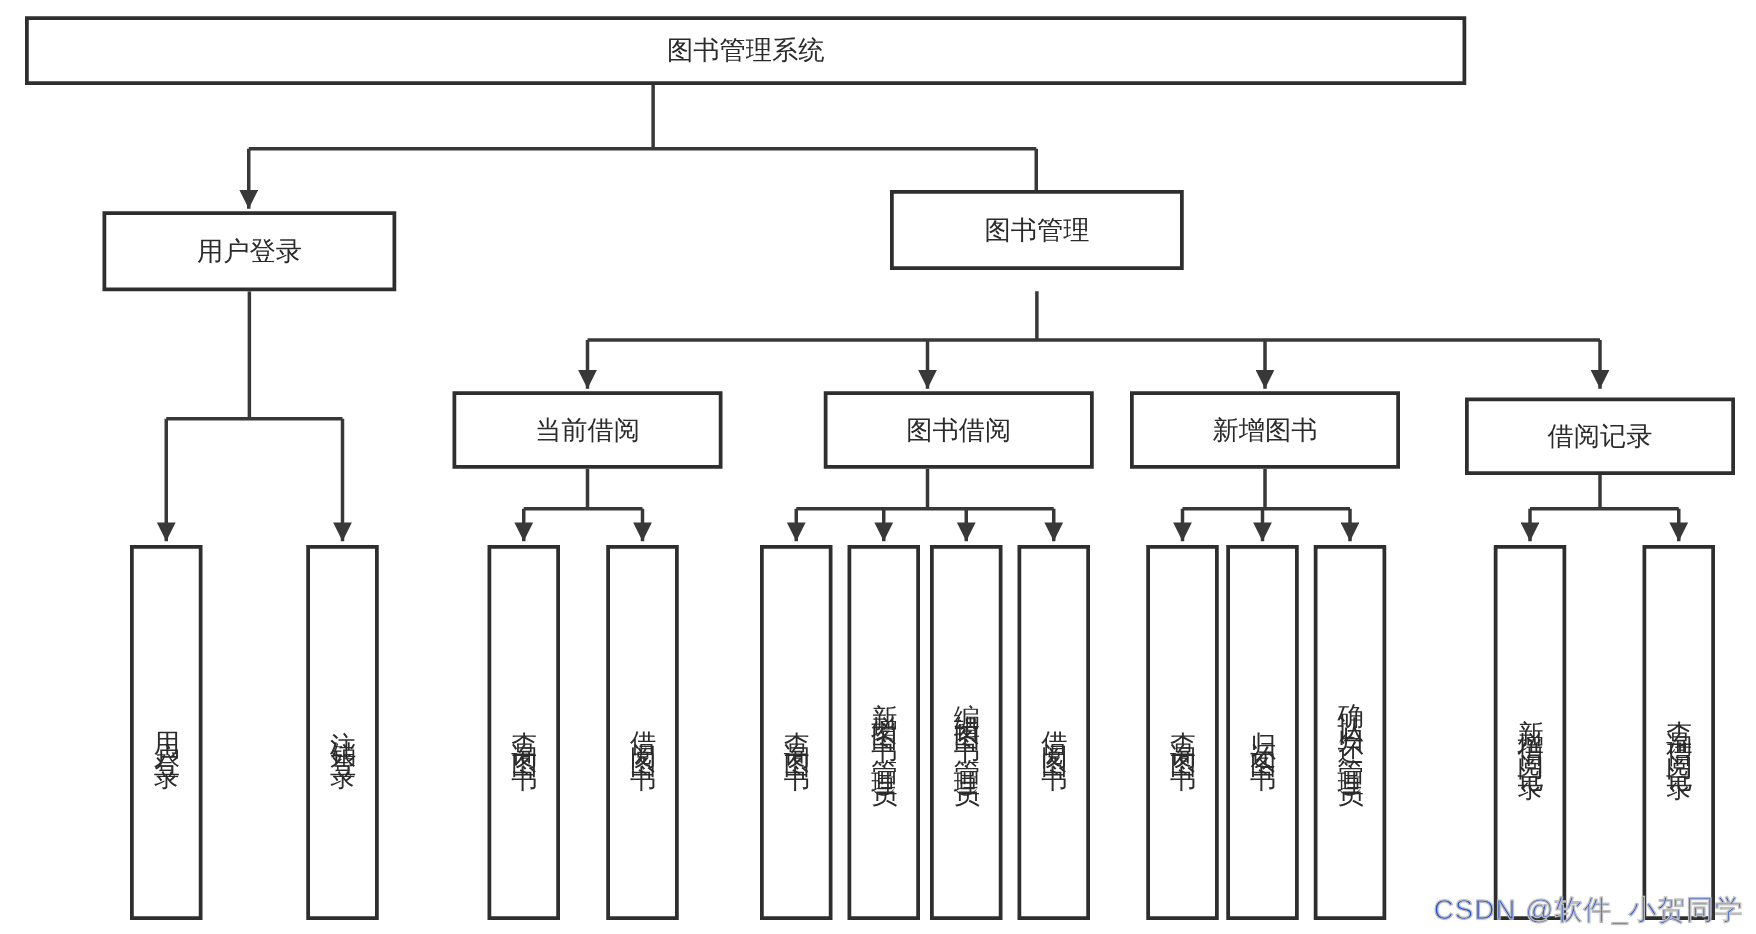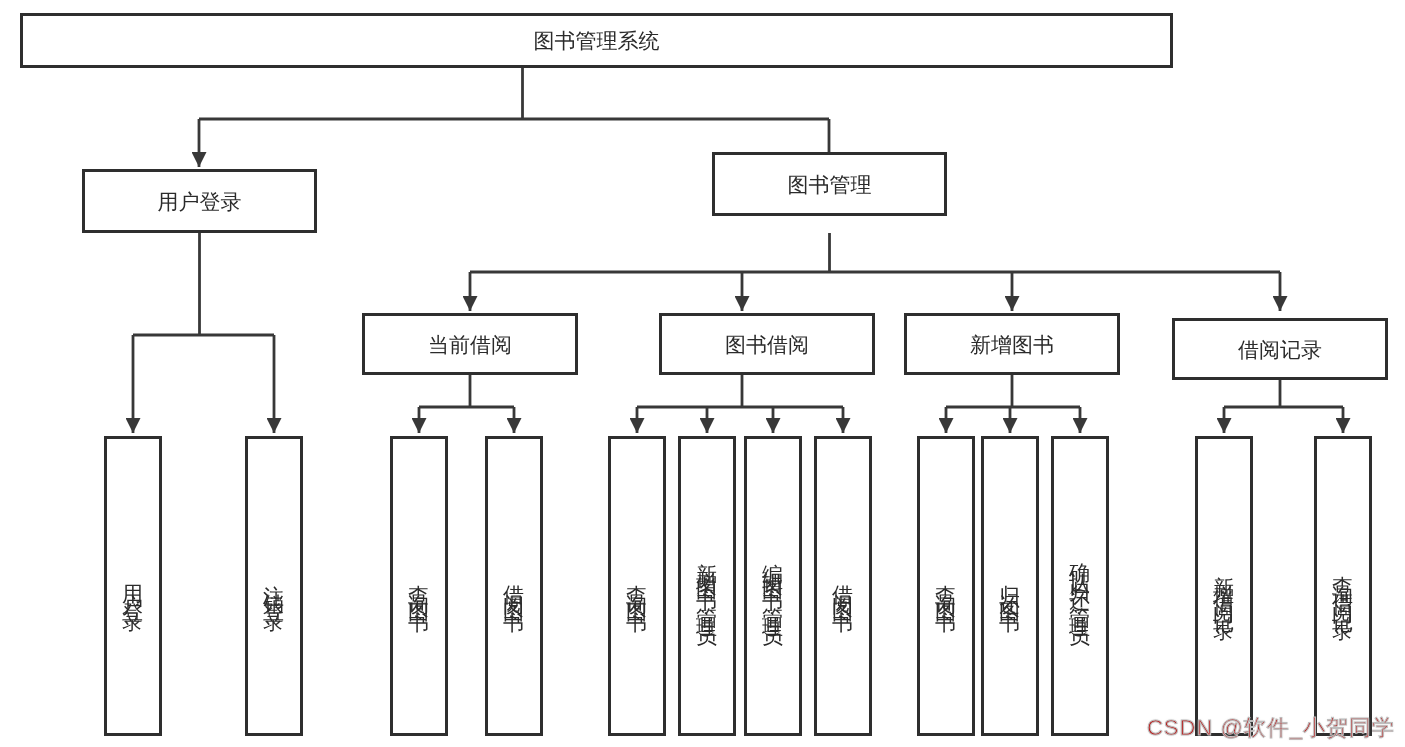--- a/index.html
+++ b/index.html
@@ -35,21 +35,21 @@
     text-orientation: mixed;
     letter-spacing: 9px;
     white-space: nowrap;
   }
   .watermark {
     position: absolute;
     right: 10px;
     bottom: 4px;
     z-index: 5;
     font-size: 22px;
-    color: #b91c1c;
+    color: #1d4ed8;
     -webkit-text-stroke: 1px #bdbdbd;
     text-shadow: 0 0 2px rgba(160,160,160,0.55);
     letter-spacing: 1px;
   }
 </style>
 </head>
 <body>
 
 <div class="canvas">
 

